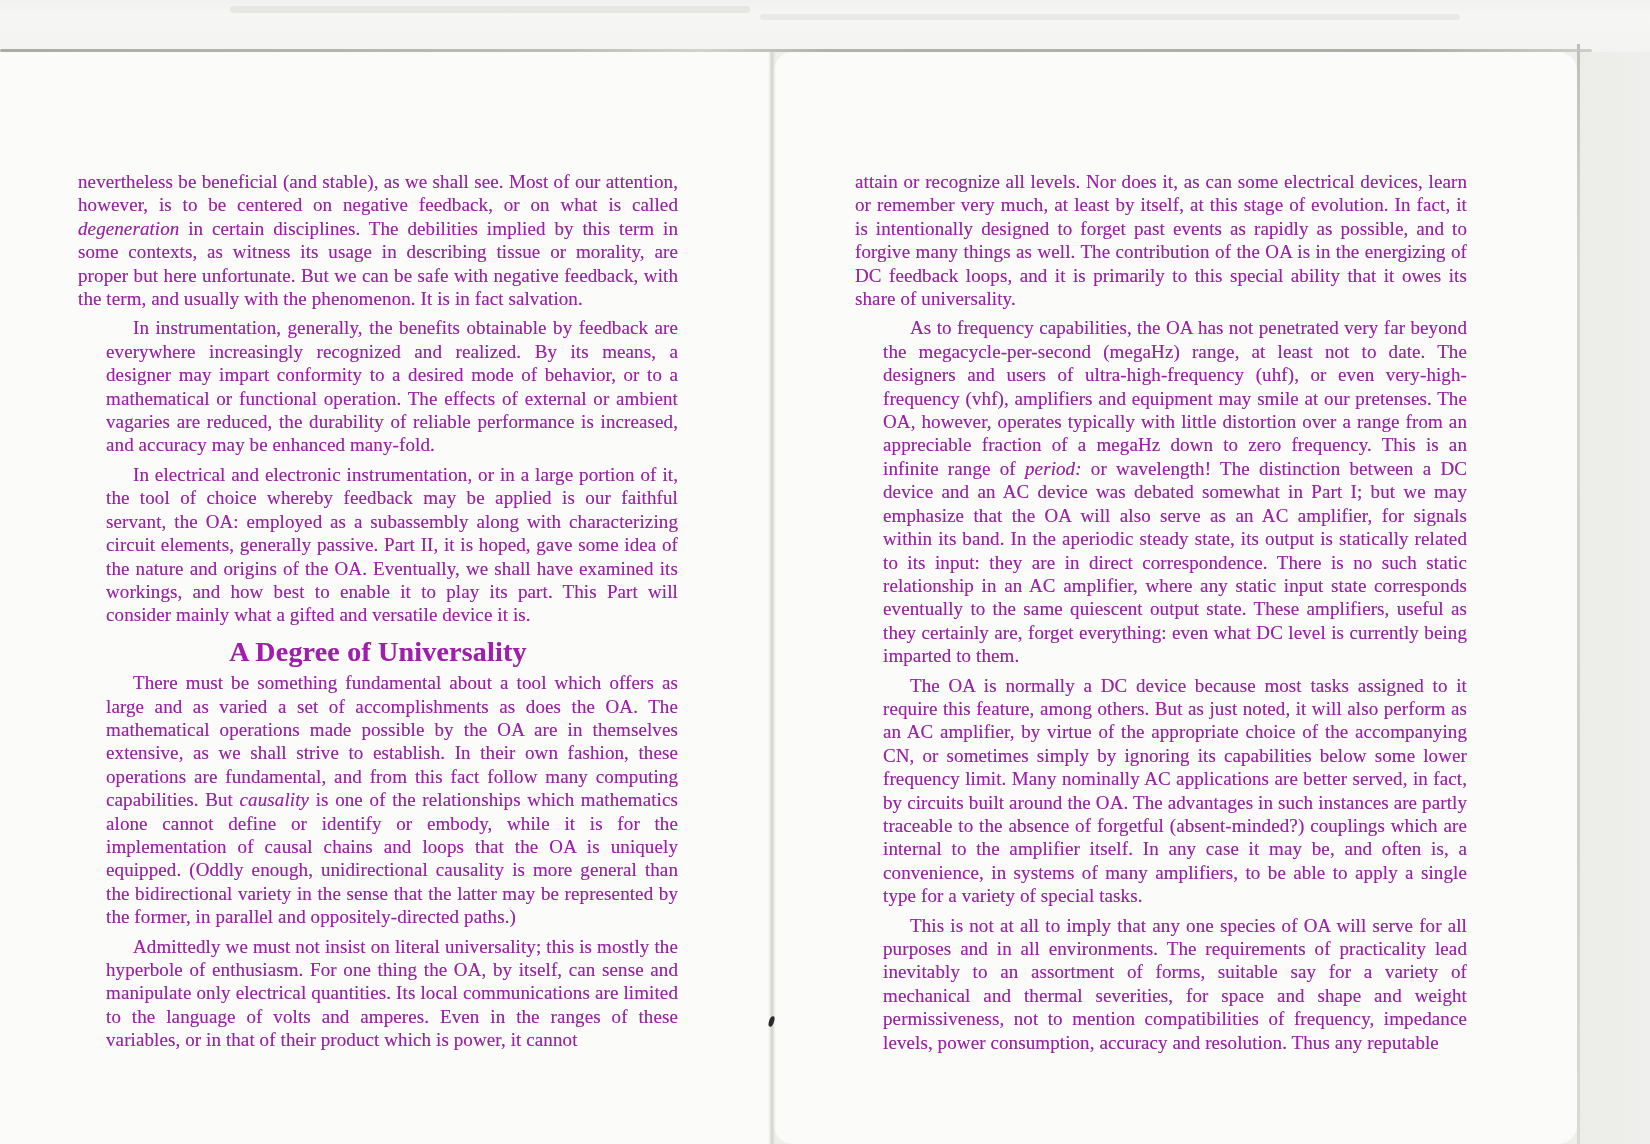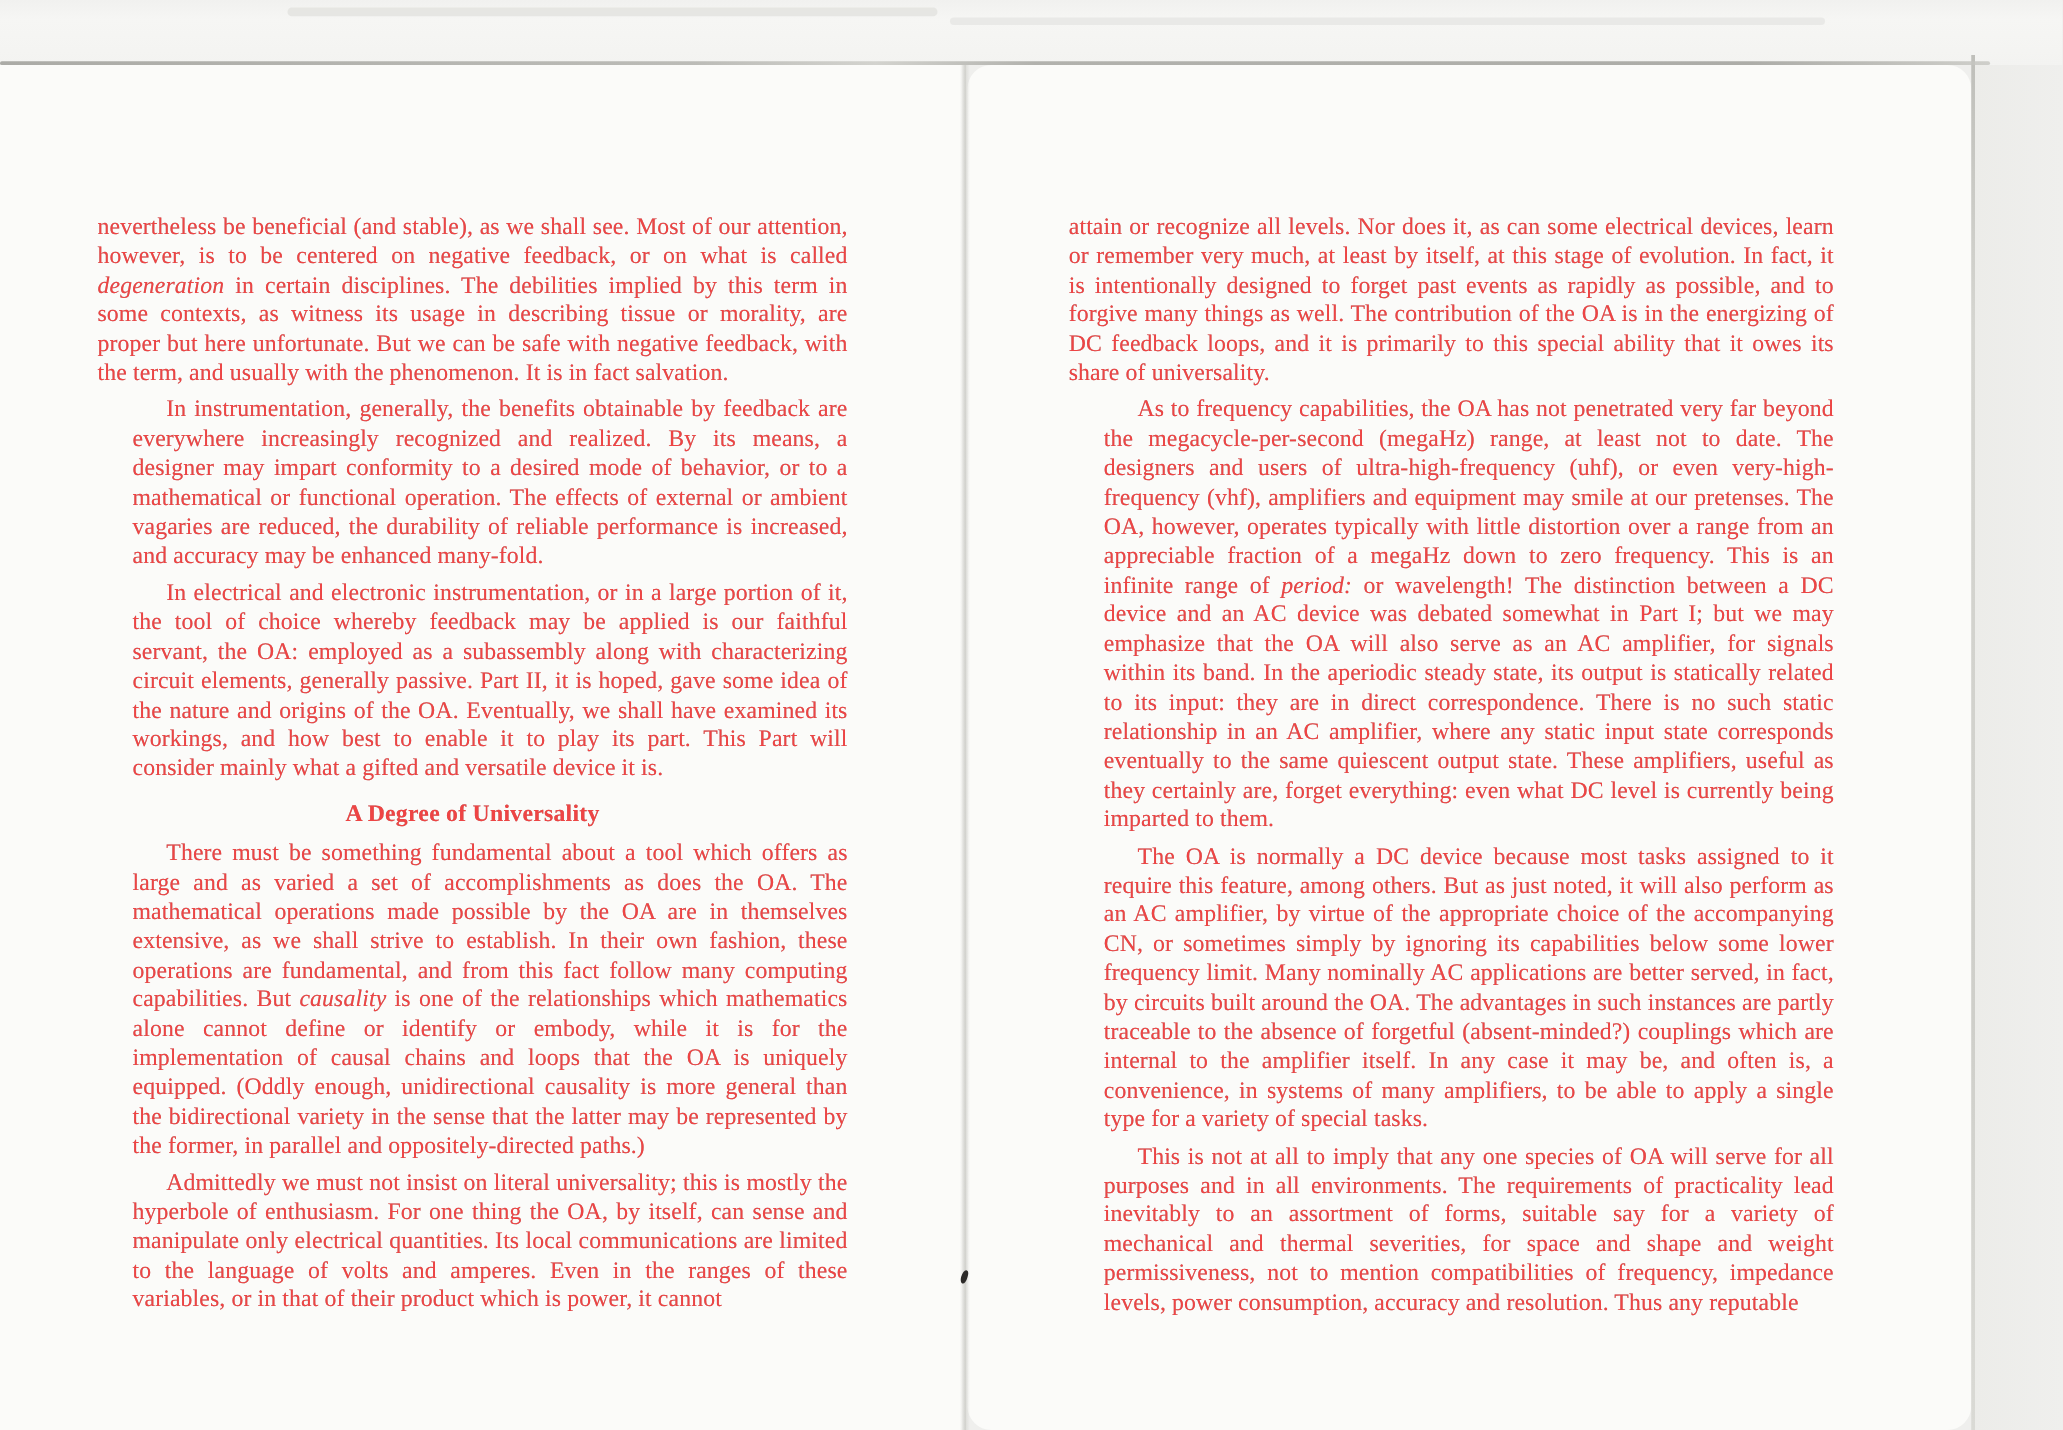--- a/index.html
+++ b/index.html
@@ -89,32 +89,32 @@
   .scanner-right {
     position: absolute;
     left: 1580px; top: 52px; right: 0; bottom: 0;
     background: linear-gradient(90deg, #ecece9, #efefed);
   }
   
   .text-col {
     position: absolute;
     top: 118px;
     text-align: justify;
-    color: #ef4444;
+    color: #a21caf;
     font-size: 19px;
     line-height: 23.4px;
     letter-spacing: .1px;
     text-shadow: 0 0 .5px rgba(45,42,40,.4);
   }
   .page-left  .text-col { left: 78px; width: 600px; }
   .page-right .text-col { left: 81px; width: 612px; }
   .para { margin: 0 0 6px 0; }
   .para.indent { text-indent: 27px; margin-left: 28px; }
   .heading {
-    font-size: 19px;
+    font-size: 28px;
     font-weight: bold;
     text-align: center;
     margin: 13px 0 8px 0;
     letter-spacing: .2px;
   }
   em { font-style: italic; }
 </style>
 </head>
 <body>
 

